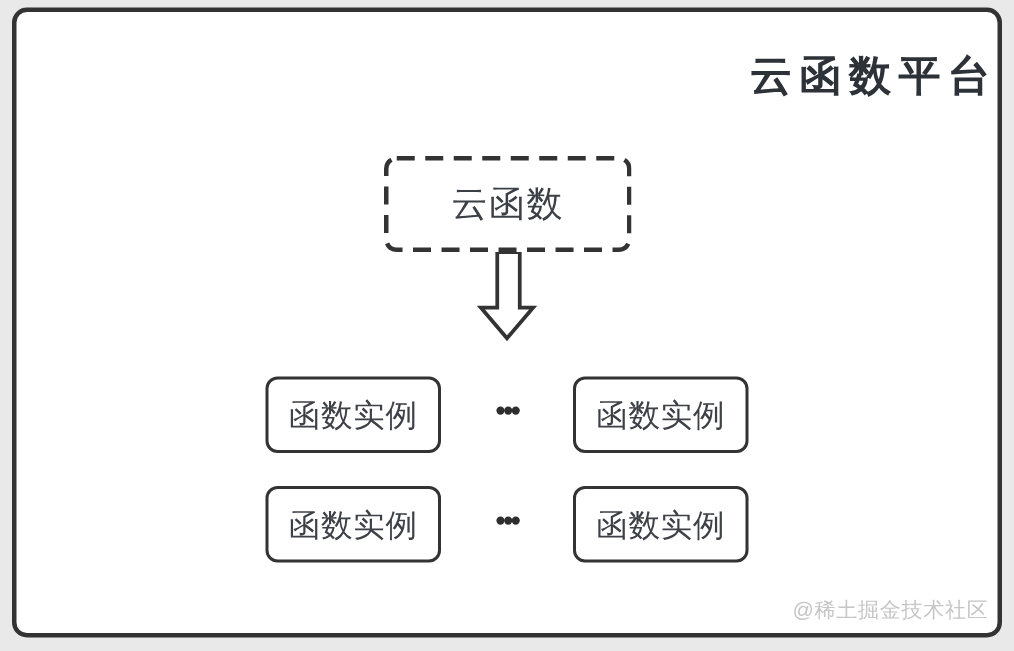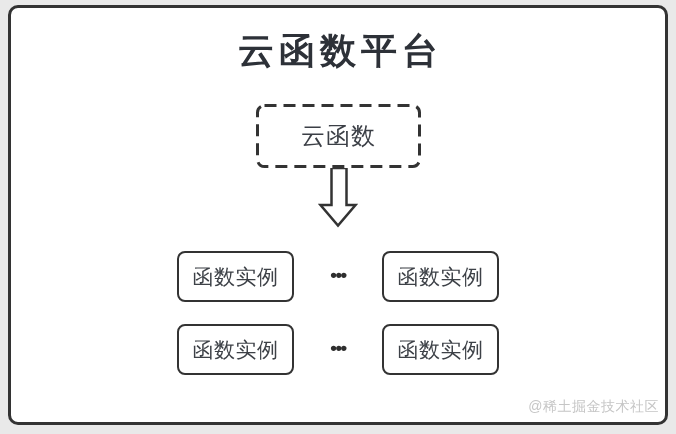--- a/index.html
+++ b/index.html
@@ -26,22 +26,22 @@
     background: #ffffff;
     border: 3px solid #333333;
     border-radius: 10px;
   }
   .title {
     position: absolute;
     left: 0;
     top: 26px;
     width: 100%;
     margin: 0;
-    text-align: center;
-    font-size: 36px;
+    text-align: right;
+    font-size: 28px;
     line-height: 34px;
     font-weight: bold;
     letter-spacing: 5px;
     text-indent: 5px; 
     color: #2d3138;
   }
   .dashed-node {
     position: absolute;
     left: 245px;
     top: 96px;

